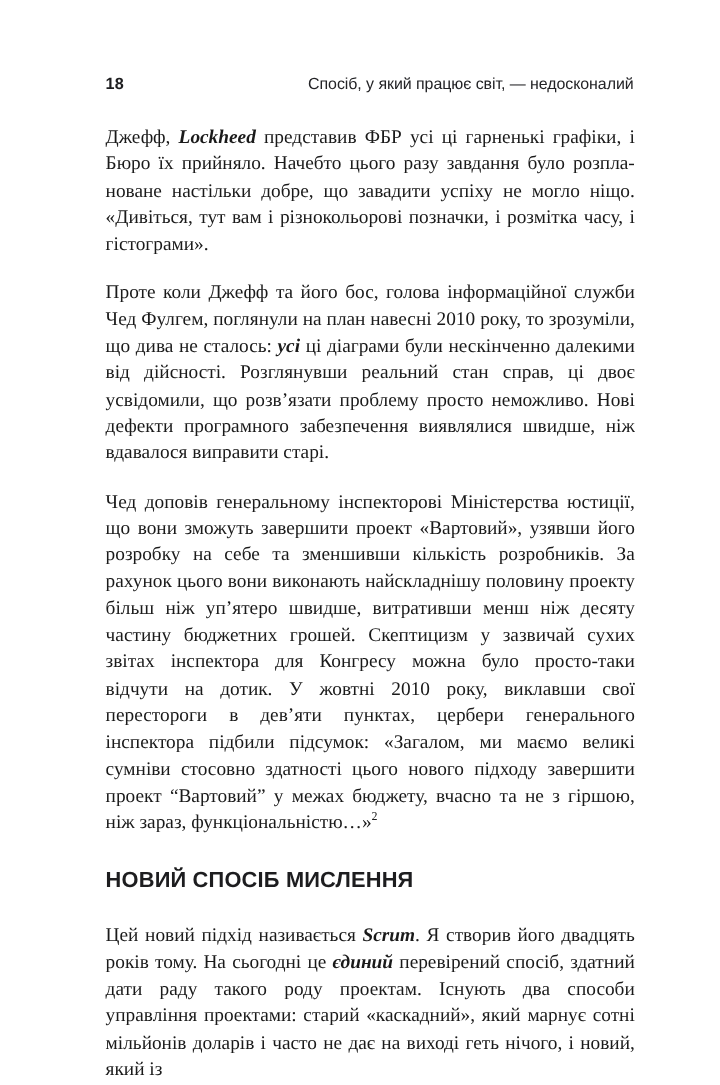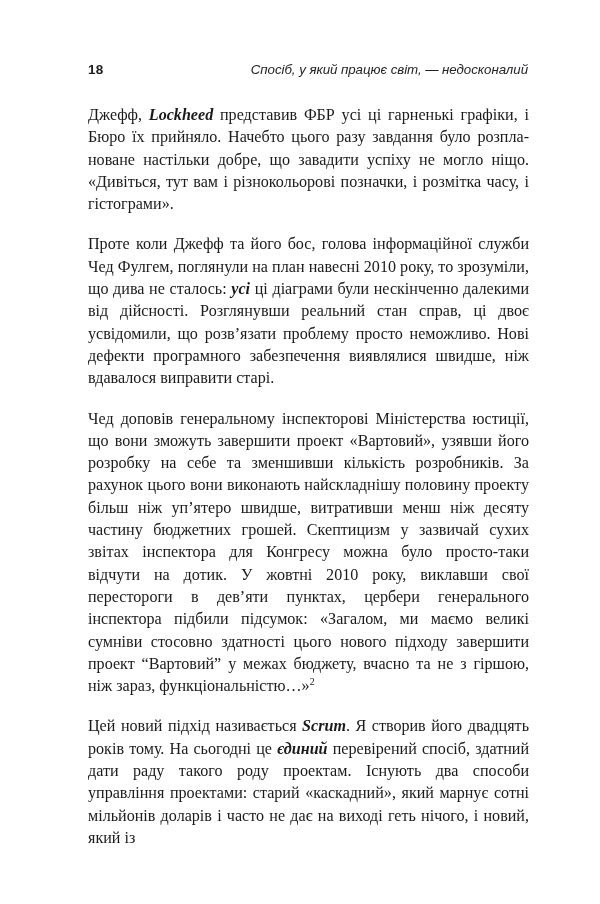--- a/index.html
+++ b/index.html
@@ -37,21 +37,20 @@
   .folio {
     font-family: "Liberation Sans", sans-serif;
     font-weight: bold;
     font-size: 13.5px;
     color: #1d1d1f;
     letter-spacing: 0.2px;
   }
   .head-title {
     margin-left: auto;
     font-family: "Liberation Sans", sans-serif;
-    font-style: italic;
     font-size: 13.3px;
     color: #232326;
     letter-spacing: -0.05px;
     white-space: nowrap;
   }
 
   
   .content {
     position: absolute;
     left: 88px;
@@ -109,18 +108,21 @@
   </div>
 
   <div class="content">
 
     <p class="para" id="p1"><span>Джефф, </span><i>Lockheed</i><span> представив ФБР усі ці гарненькі графіки, і Бюро їх прийняло. Начебто цього разу завдання було розпла­новане настільки добре, що завадити успіху не могло ніщо. «Дивіться, тут вам і різнокольорові позначки, і розмітка часу, і гістограми».</span></p>
 
     <p class="para" id="p2"><span>Проте коли Джефф та його бос, голова інформаційної служби Чед Фулгем, поглянули на план навесні 2010 року, то зрозуміли, що дива не сталось: </span><i>усі</i><span> ці діаграми були нескінченно далекими від дійсності. Розглянувши реальний стан справ, ці двоє усвідомили, що розв’язати проблему просто неможливо. Нові дефекти програмного забезпечення виявлялися швидше, ніж вдавалося виправити старі.</span></p>
 
     <p class="para" id="p3"><span>Чед доповів генеральному інспекторові Міністерства юстиції, що вони зможуть завершити проект «Вартовий», узявши його розробку на себе та зменшивши кількість розробників. За рахунок цього вони виконають найскладнішу половину проекту більш ніж уп’ятеро швидше, витративши менш ніж десяту частину бюджетних грошей. Скептицизм у зазвичай сухих звітах інспектора для Конгресу можна було просто-таки відчути на дотик. У жовтні 2010 року, виклавши свої перестороги в дев’яти пунктах, цербери генерального інспектора підбили підсумок: «Загалом, ми маємо великі сумніви стосовно здатності цього нового підходу завершити проект “Вартовий” у межах бюджету, вчасно та не з гіршою, ніж зараз, функціональністю…»</span><sup class="fn">2</sup></p>
 
+    <div class="heading-block">
+      <h2 class="section-heading">НОВИЙ СПОСІБ МИСЛЕННЯ</h2>
+    </div>
 
     <p class="para" id="p4"><span>Цей новий підхід називається </span><i>Scrum</i><span>. Я створив його двадцять років тому. На сьогодні це </span><i>єдиний</i><span> перевірений спосіб, здатний дати раду такого роду проектам. Існують два способи управління проектами: старий «каскадний», який марнує сотні мільйонів доларів і часто не дає на виході геть нічого, і новий, який із</span></p>
 
   </div>
 
 </div>
 
 </body></html>

